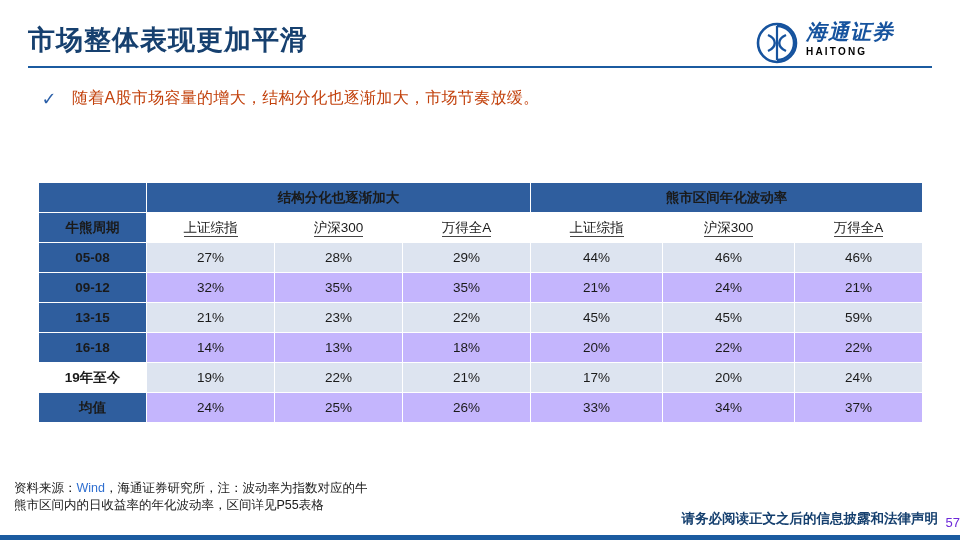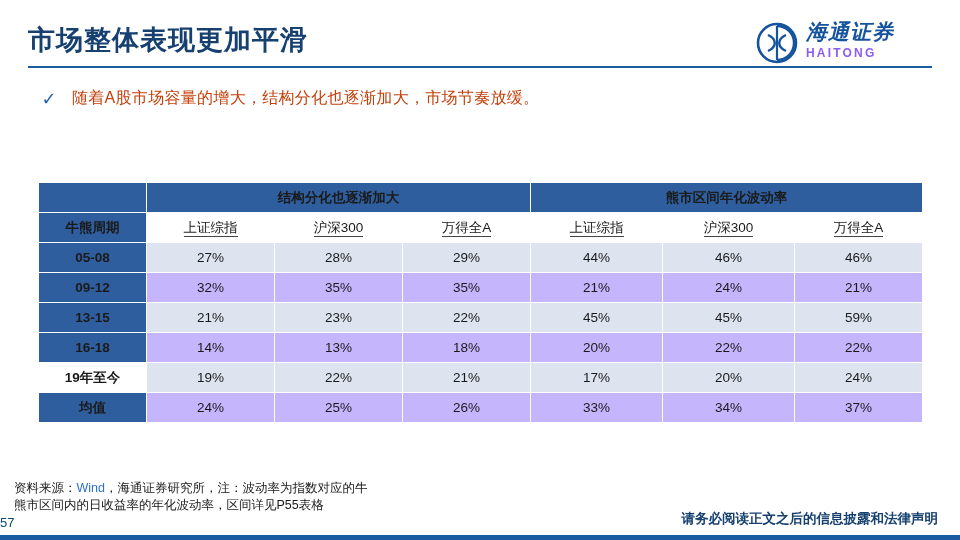--- a/index.html
+++ b/index.html
@@ -69,23 +69,23 @@
   }
   .logo-cn {
     font-size: 21px;
     font-weight: bold;
     color: #16539e;
     letter-spacing: 1px;
     font-style: italic;
     font-family: "Liberation Serif", serif;
   }
   .logo-en {
-    font-size: 12px;
-    font-weight: bold;
-    color: #8b5cf6;
+    font-size: 10px;
+    font-weight: bold;
+    color: #000000;
     letter-spacing: 2.2px;
     margin-top: 4px;
   }
   
   .bullet-row {
     position: absolute;
     left: 40px;
     top: 88px;
     display: flex;
     align-items: center;
@@ -179,23 +179,23 @@
     line-height: 17px;
   }
   .footnote .link {
     color: #2f6fd0;
   }
   .page-num {
     position: absolute;
     left: 0;
     right: 0;
     bottom: 10px;
-    text-align: left;
+    text-align: right;
     font-size: 13px;
-    color: #0c4a6e;
+    color: #6d28d9;
   }
   .disclaimer {
     position: absolute;
     right: 22px;
     bottom: 12px;
     font-size: 13.5px;
     font-weight: bold;
     color: #16406f;
   }
   .bottom-bar {

